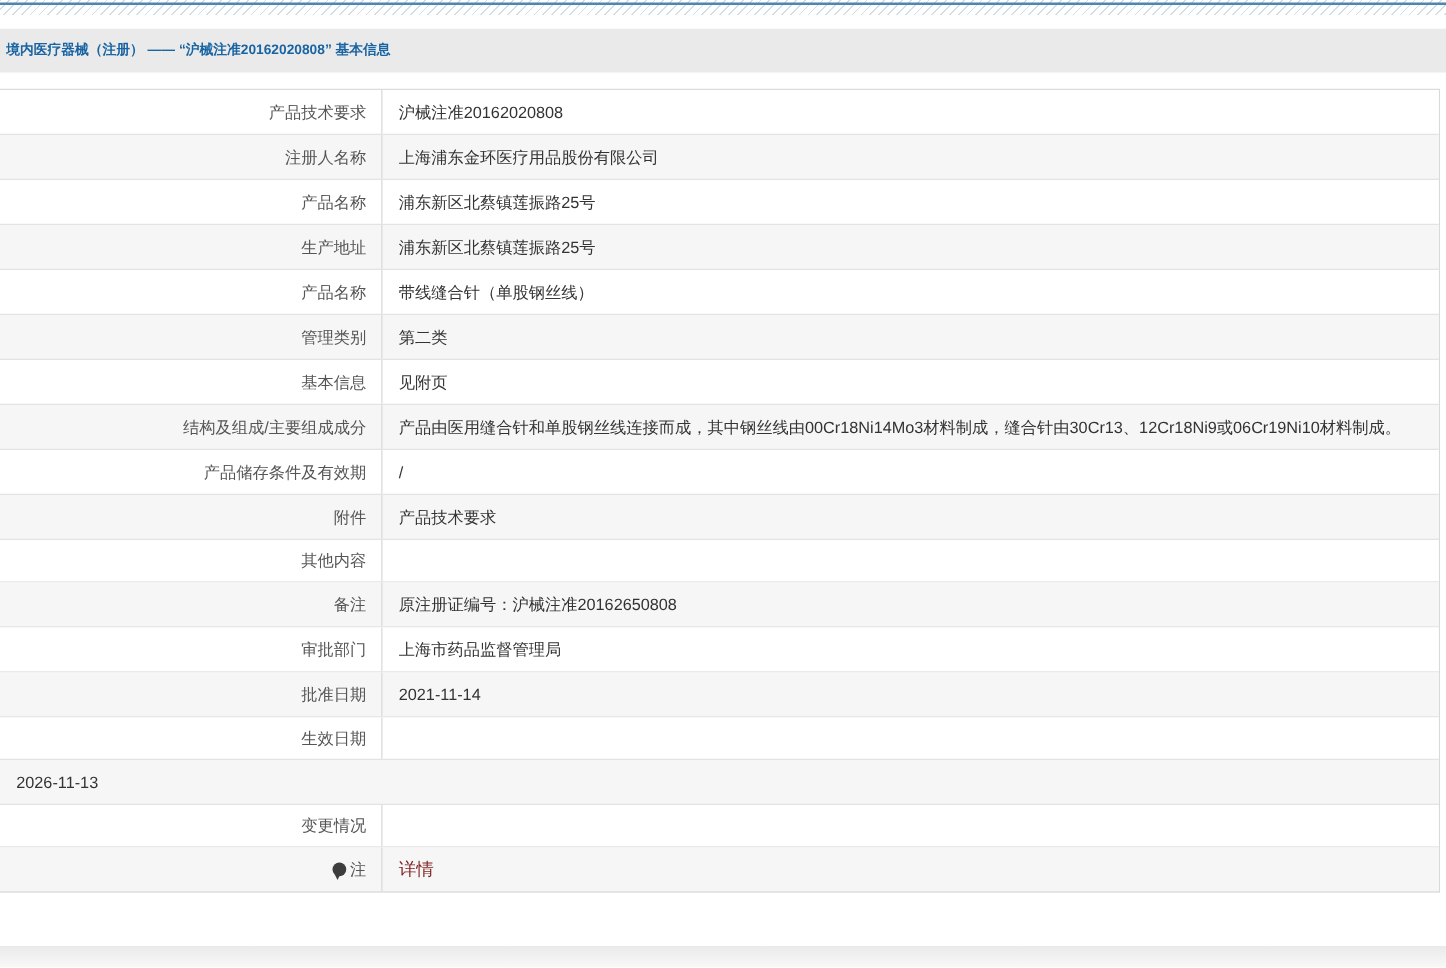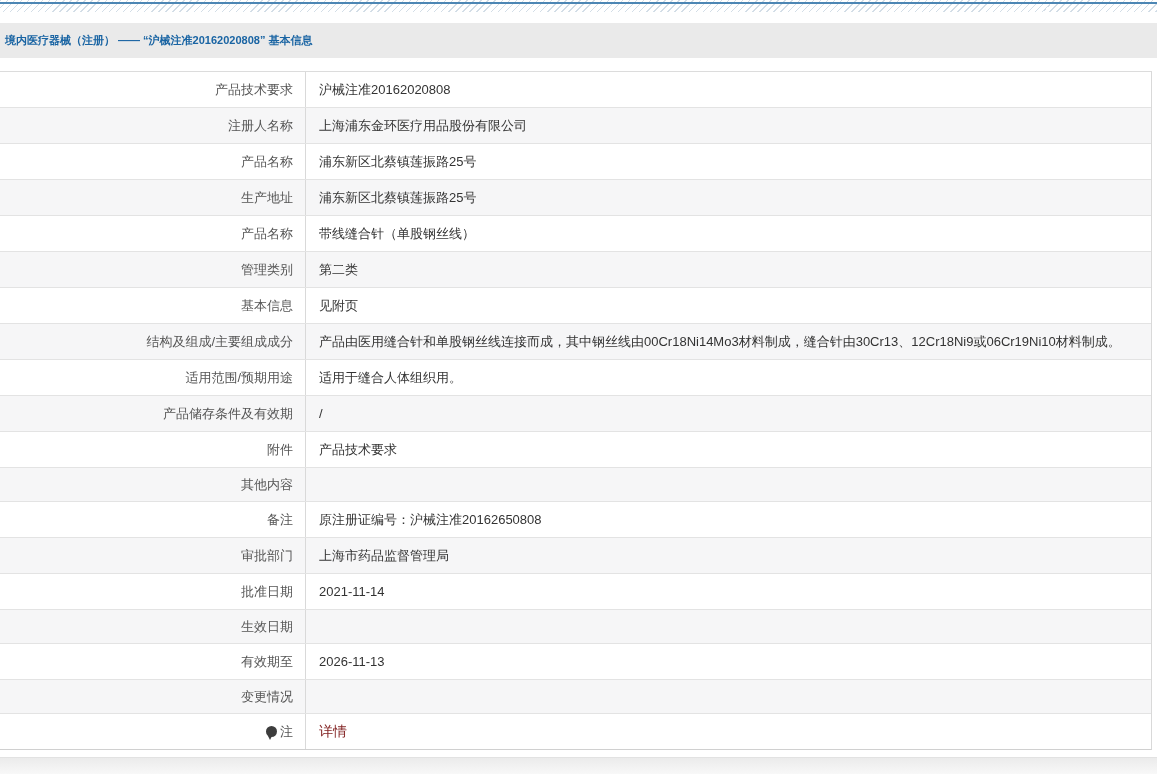--- a/index.html
+++ b/index.html
@@ -156,24 +156,20 @@
   <div class="row">
     <div class="label-cell">基本信息</div>
     <div class="value-cell">见附页</div>
   </div>
 
   <div class="row">
     <div class="label-cell">结构及组成/主要组成成分</div>
     <div class="value-cell">产品由医用缝合针和单股钢丝线连接而成，其中钢丝线由00Cr18Ni14Mo3材料制成，缝合针由30Cr13、12Cr18Ni9或06Cr19Ni10材料制成。</div>
   </div>
 
-  <div class="row">
-    <div class="label-cell">适用范围/预期用途</div>
-    <div class="value-cell">适用于缝合人体组织用。</div>
-  </div>
 
   <div class="row">
     <div class="label-cell">产品储存条件及有效期</div>
     <div class="value-cell">/</div>
   </div>
 
   <div class="row">
     <div class="label-cell">附件</div>
     <div class="value-cell">产品技术要求</div>
   </div>
@@ -197,21 +193,20 @@
     <div class="label-cell">批准日期</div>
     <div class="value-cell">2021-11-14</div>
   </div>
 
   <div class="row">
     <div class="label-cell">生效日期</div>
     <div class="value-cell"></div>
   </div>
 
   <div class="row">
-    <div class="label-cell">有效期至</div>
     <div class="value-cell">2026-11-13</div>
   </div>
 
   <div class="row">
     <div class="label-cell">变更情况</div>
     <div class="value-cell"></div>
   </div>
 
   <div class="row">
     <div class="label-cell"><span class="note-icon"></span>注</div>

